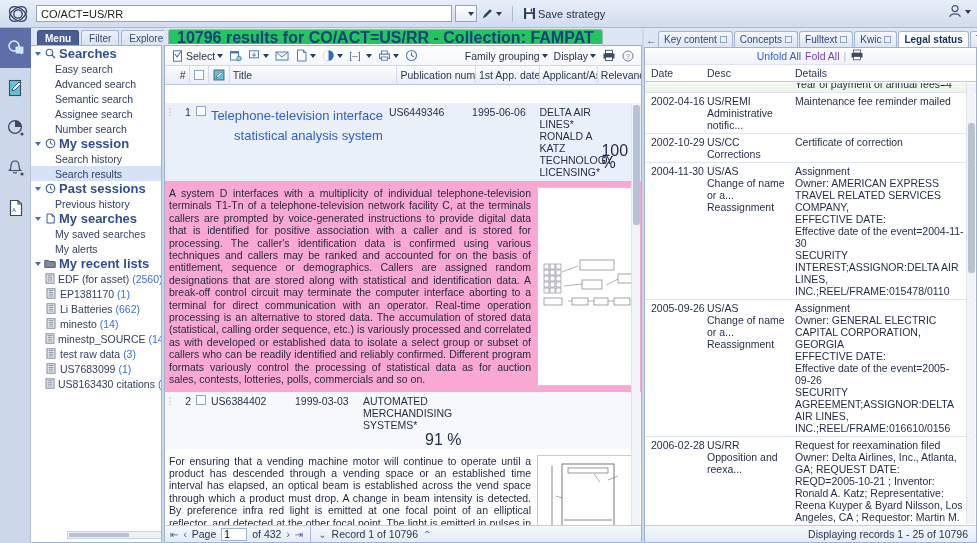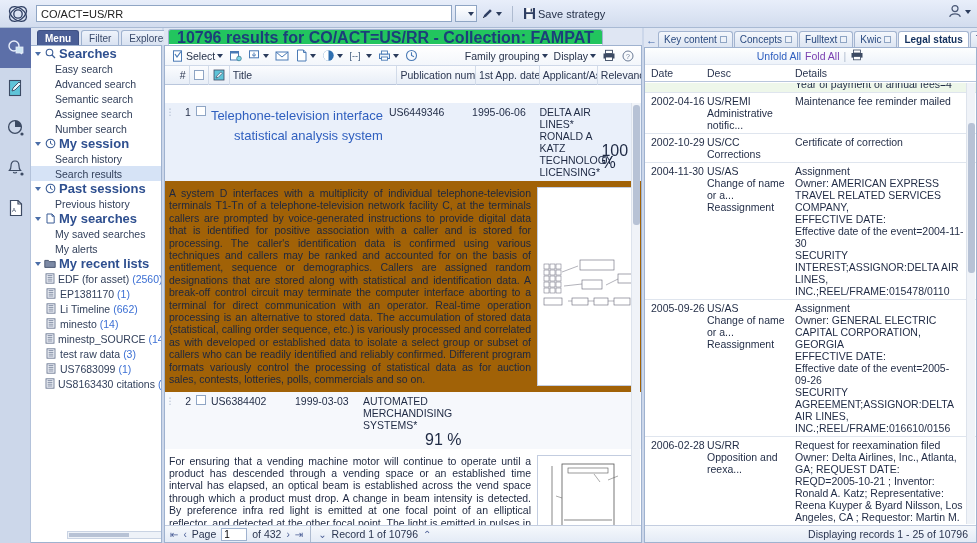--- a/index.html
+++ b/index.html
@@ -105,21 +105,21 @@
   .rec-head.alt { background: #f6f8fc; }
   .grip { width: 10px; text-align: center; color: #9aa8c0; font-size: 9px; line-height: 11px; padding-top: 1px; }
   .rec-num { width: 16px; text-align: right; font-size: 10.5px; }
   .rec-cb { width: 20px; display: flex; justify-content: center; }
   .cbx { width: 10px; height: 10px; border: 1px solid #8fa5c4; background: #fff; display: inline-block; }
   .rec-title { width: 180px; color: #2f5fbf; font-size: 13px; line-height: 20px; padding-right: 6px; cursor: pointer; text-align: right; }
   .rec-pub { width: 84px; font-size: 10.5px; line-height: 12px; }
   .rec-date { width: 68px; font-size: 10.5px; line-height: 12px; }
   .rec-asg { width: 62px; font-size: 10.5px; line-height: 12px; }
   .rec-rel { width: 40px; font-size: 16px; line-height: 12px; margin-top: 39px; }
-  .rec-body { display: flex; padding: 6px 4px 6px 4px; background: #a16207; }
+  .rec-body { display: flex; padding: 6px 4px 6px 4px; background: #f9a8d4; }
   .rec-body.alt { background: #fff; }
   .abstract { flex: 1; font-size: 10.5px; line-height: 12.4px; text-align: justify; color: #1d2740; padding-right: 6px; }
   .thumb { width: 100px; border: 1px solid #c3cde0; background: #fff; display: flex; align-items: center; justify-content: center; }
   .thumb svg { display: block; }
   .pager {
     position: absolute; left: 0; bottom: 0; width: 476px; height: 17px;
     display: flex; align-items: center; gap: 5px; padding-left: 5px;
     background: linear-gradient(#f5f8fc,#e4ebf6); border-top: 1px solid #c3cde0;
     font-size: 10.5px; color: #2a3550;
   }
@@ -366,21 +366,21 @@
           <div class="tnode list">
             <span class="tico">
               <svg width="10" height="11" viewBox="0 0 10 11">
                 <rect x="1" y="0.8" width="8" height="9.4" fill="#eef1f7" stroke="#6d7a93" stroke-width="0.9"></rect>
                 <line x1="2.6" y1="2.6" x2="7.4" y2="2.6" stroke="#6d7a93" stroke-width="0.8"></line>
                 <line x1="2.6" y1="4.4" x2="7.4" y2="4.4" stroke="#6d7a93" stroke-width="0.8"></line>
                 <line x1="2.6" y1="6.2" x2="7.4" y2="6.2" stroke="#6d7a93" stroke-width="0.8"></line>
                 <line x1="2.6" y1="8" x2="7.4" y2="8" stroke="#6d7a93" stroke-width="0.8"></line>
               </svg>
             </span>
-            <span>Li Timeline</span>
+            <span>Li Batteries</span>
             <span class="cnt">(662)</span>
           </div>
           <div class="tnode list">
             <span class="tico">
               <svg width="10" height="11" viewBox="0 0 10 11">
                 <rect x="1" y="0.8" width="8" height="9.4" fill="#eef1f7" stroke="#6d7a93" stroke-width="0.9"></rect>
                 <line x1="2.6" y1="2.6" x2="7.4" y2="2.6" stroke="#6d7a93" stroke-width="0.8"></line>
                 <line x1="2.6" y1="4.4" x2="7.4" y2="4.4" stroke="#6d7a93" stroke-width="0.8"></line>
                 <line x1="2.6" y1="6.2" x2="7.4" y2="6.2" stroke="#6d7a93" stroke-width="0.8"></line>
                 <line x1="2.6" y1="8" x2="7.4" y2="8" stroke="#6d7a93" stroke-width="0.8"></line>

